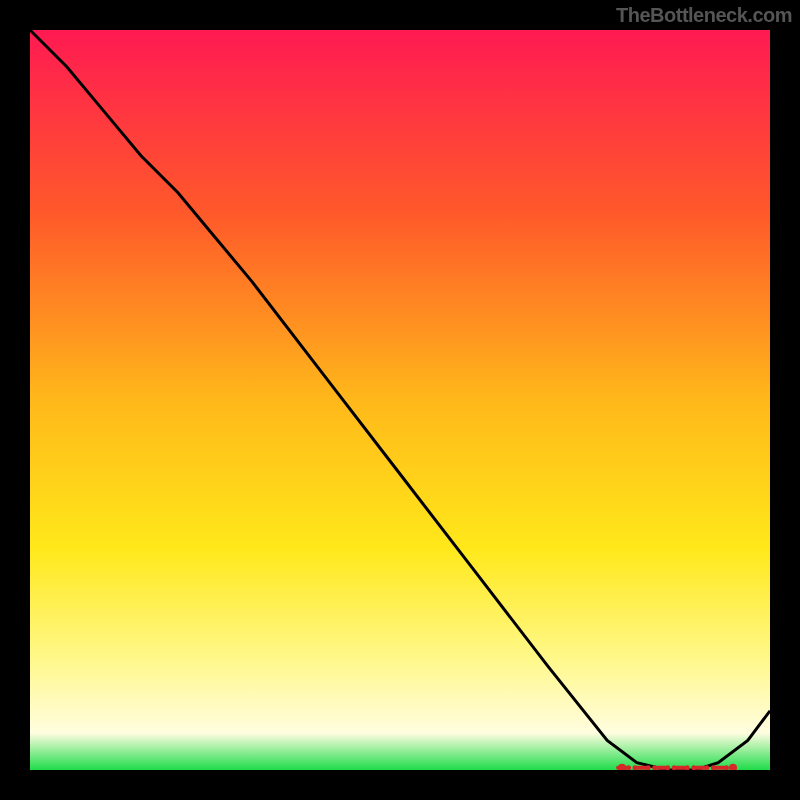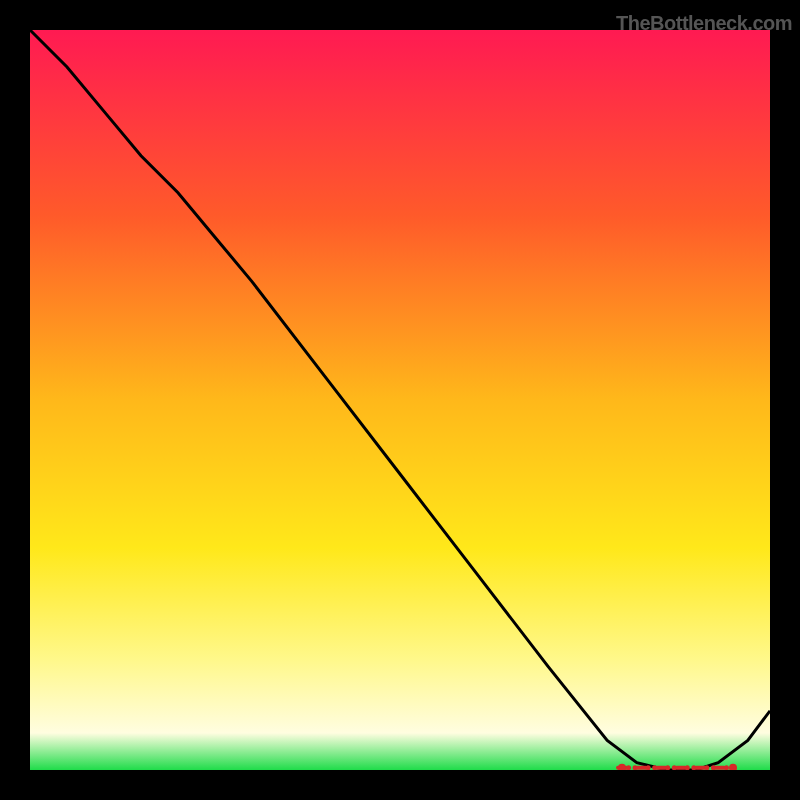--- a/index.html
+++ b/index.html
@@ -12,21 +12,21 @@
     overflow: hidden;
   }
   .frame {
     position: relative;
     width: 800px;
     height: 800px;
     background: #000;
   }
   .watermark {
     position: absolute;
-    top: 12px;
+    top: 4px;
     right: 8px;
     color: #555;
     font-size: 20px;
     font-weight: bold;
     letter-spacing: -0.5px;
     user-select: none;
   }
   .plot-area {
     position: absolute;
     left: 30px;

